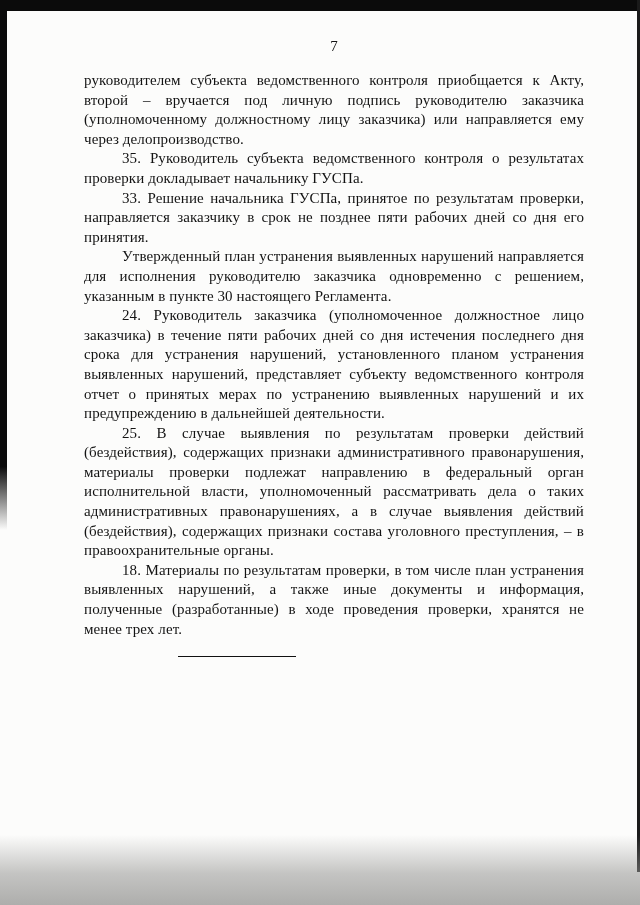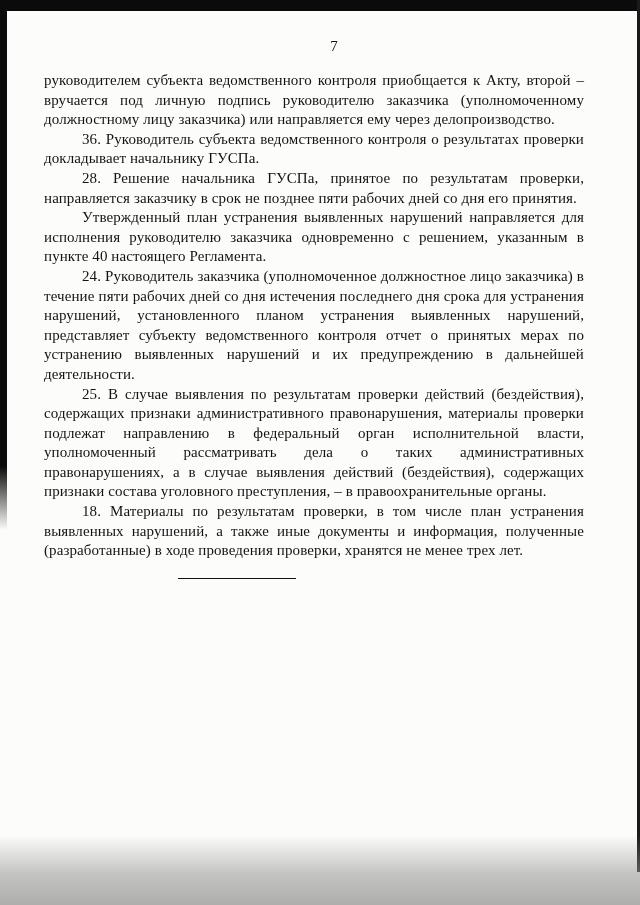--- a/index.html
+++ b/index.html
@@ -44,21 +44,21 @@
     width: 100%;
     height: 70px;
     background: linear-gradient(to bottom, rgba(150,150,148,0) 0%, rgba(150,150,148,0.55) 55%, rgba(165,165,163,0.9) 100%);
   }
   .page-number {
     margin: 38px 56px 16px 84px;
     text-align: center;
     font-size: 15px;
   }
   .text-block {
-    margin: 0 56px 0 44px;
+    margin: 0 56px 0 84px;
     font-size: 15px;
     line-height: 19.6px;
     text-align: justify;
     letter-spacing: 0.1px;
   }
   .text-block p.para {
     margin: 0;
   }
   .text-block p.para.indent {
     text-indent: 38px;
@@ -75,23 +75,23 @@
 
 <div class="page">
   <div class="scan-edge-top"></div>
   <div class="scan-edge-left"></div>
   <div class="scan-edge-right"></div>
 
   <div class="page-number">7</div>
 
   <div class="text-block" id="paragraphs">
       <p class="para">руководителем субъекта ведомственного контроля приобщается к Акту, второй – вручается под личную подпись руководителю заказчика (уполномоченному должностному лицу заказчика) или направляется ему через делопроизводство.</p>
-      <p class="para indent">36. Руководитель субъекта ведомственного контроля о результатах проверки докладывает начальнику ГУСПа.</p>
-      <p class="para indent">28. Решение начальника ГУСПа, принятое по результатам проверки, направляется заказчику в срок не позднее пяти рабочих дней со дня его принятия.</p>
-      <p class="para indent">Утвержденный план устранения выявленных нарушений направляется для исполнения руководителю заказчика одновременно с решением, указанным в пункте 40 настоящего Регламента.</p>
+      <p class="para indent">35. Руководитель субъекта ведомственного контроля о результатах проверки докладывает начальнику ГУСПа.</p>
+      <p class="para indent">33. Решение начальника ГУСПа, принятое по результатам проверки, направляется заказчику в срок не позднее пяти рабочих дней со дня его принятия.</p>
+      <p class="para indent">Утвержденный план устранения выявленных нарушений направляется для исполнения руководителю заказчика одновременно с решением, указанным в пункте 30 настоящего Регламента.</p>
       <p class="para indent">24. Руководитель заказчика (уполномоченное должностное лицо заказчика) в течение пяти рабочих дней со дня истечения последнего дня срока для устранения нарушений, установленного планом устранения выявленных нарушений, представляет субъекту ведомственного контроля отчет о принятых мерах по устранению выявленных нарушений и их предупреждению в дальнейшей деятельности.</p>
       <p class="para indent">25. В случае выявления по результатам проверки действий (бездействия), содержащих признаки административного правонарушения, материалы проверки подлежат направлению в федеральный орган исполнительной власти, уполномоченный рассматривать дела о таких административных правонарушениях, а в случае выявления действий (бездействия), содержащих признаки состава уголовного преступления, – в правоохранительные органы.</p>
       <p class="para indent">18. Материалы по результатам проверки, в том числе план устранения выявленных нарушений, а также иные документы и информация, полученные (разработанные) в ходе проведения проверки, хранятся не менее трех лет.</p>
     </div>
 
   <div class="end-rule"></div>
 
   <div class="scan-edge-bottom"></div>
 </div>
 

